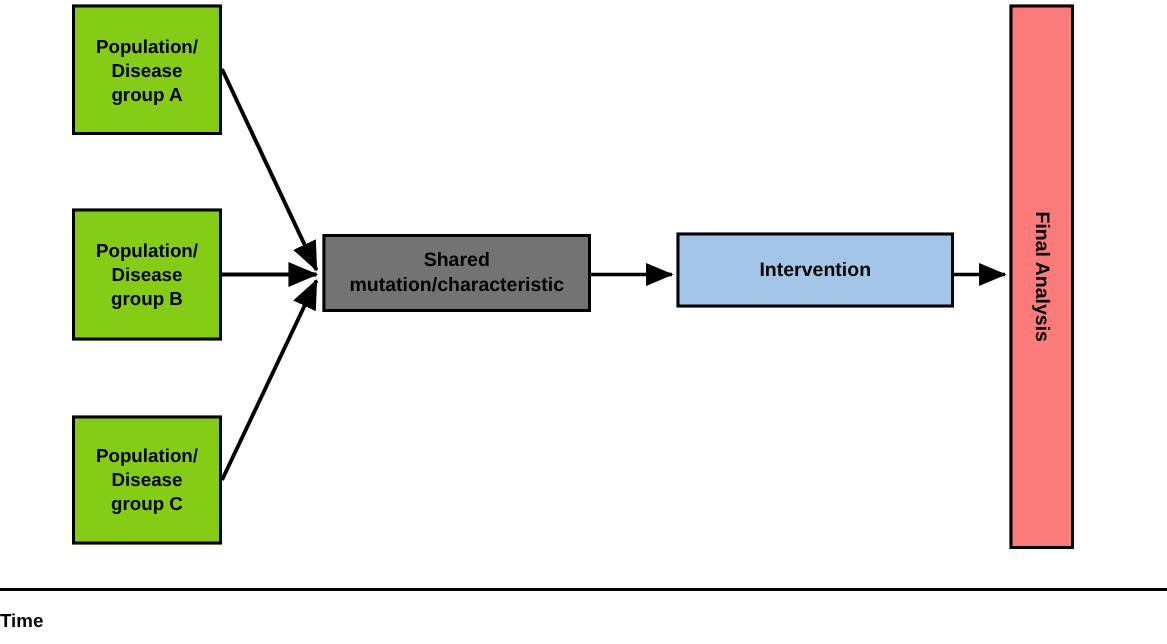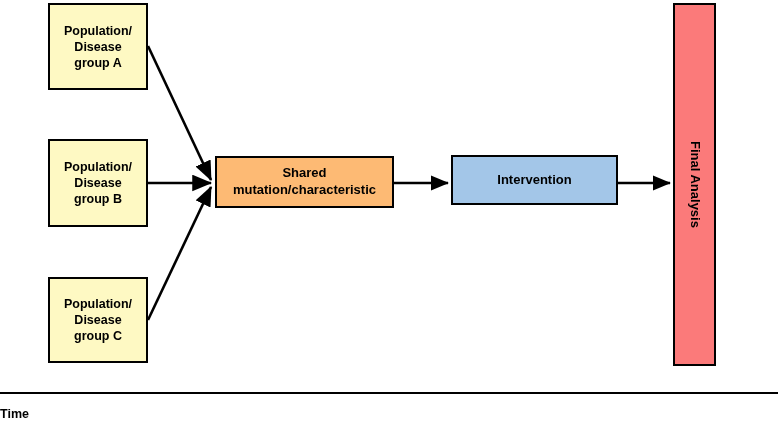--- a/index.html
+++ b/index.html
@@ -23,25 +23,25 @@
     border: 2px solid #000000;
     display: flex;
     align-items: center;
     justify-content: center;
     text-align: center;
     font-weight: bold;
     color: #000000;
     line-height: 1.28;
   }
   .node-green {
-    background: #fef9c3;
+    background: #84cc16;
     font-size: 12.5px;
   }
   .node-purple {
-    background: #fdba74;
+    background: #737373;
     font-size: 13px;
   }
   .node-blue {
     background: #A3C6E8;
     font-size: 13px;
   }
   .node-red {
     background: #FB7A7A;
     font-size: 13px;
   }
@@ -119,21 +119,21 @@
     <span class="node-label">Population/
 Disease
 group C</span>
   </div>
 
   <div class="node node-purple" style="left:215px; top:156px; width:179px; height:52px;">
     <span class="node-label">Shared
 mutation/characteristic</span>
   </div>
 
-  <div class="node node-blue" style="left:451px; top:155px; width:167px; height:50px;">
+  <div class="node node-blue" style="left:451px; top:155px; width:185px; height:50px;">
     <span class="node-label">Intervention</span>
   </div>
 
   <div class="node node-red" style="left:673px; top:3px; width:43px; height:363px;">
     <span class="vlabel">Final Analysis</span>
   </div>
 
   <div class="timeline-axis"></div>
   <div class="timeline-label">Time</div>
 

